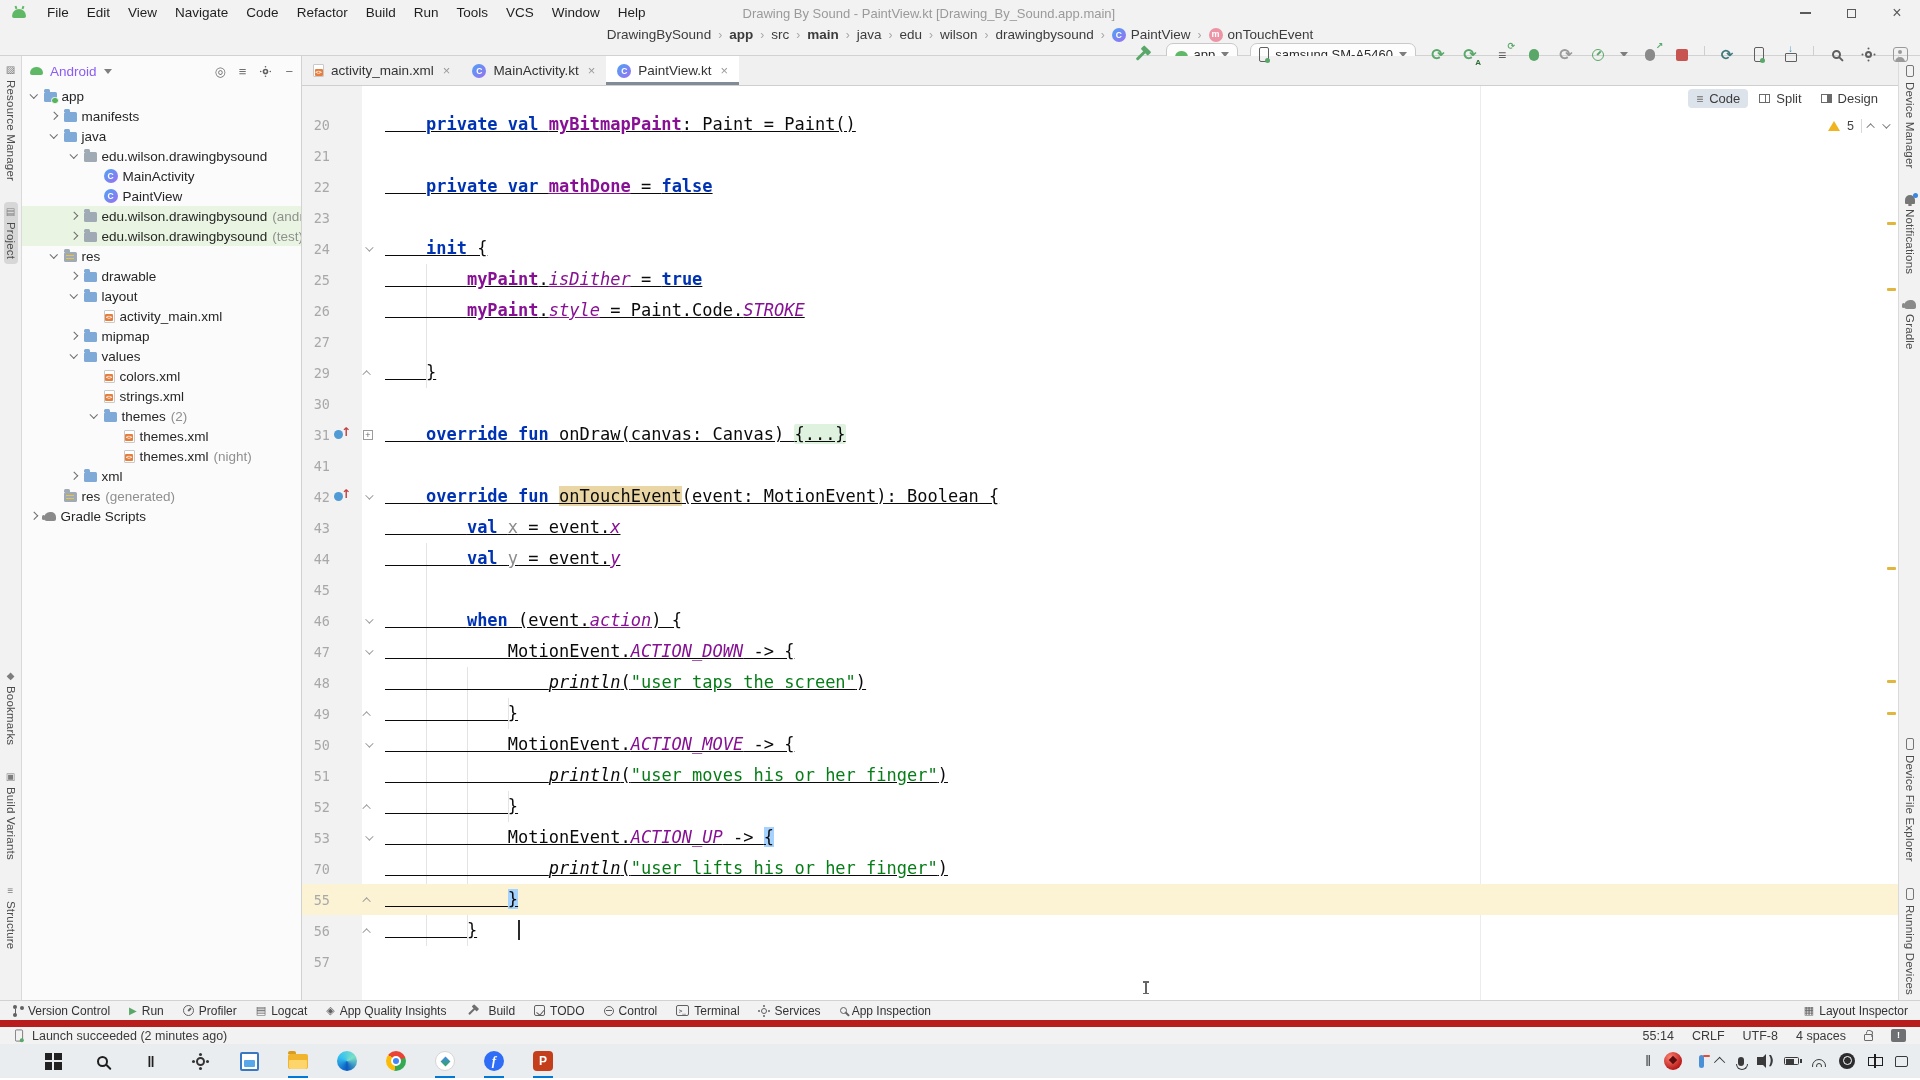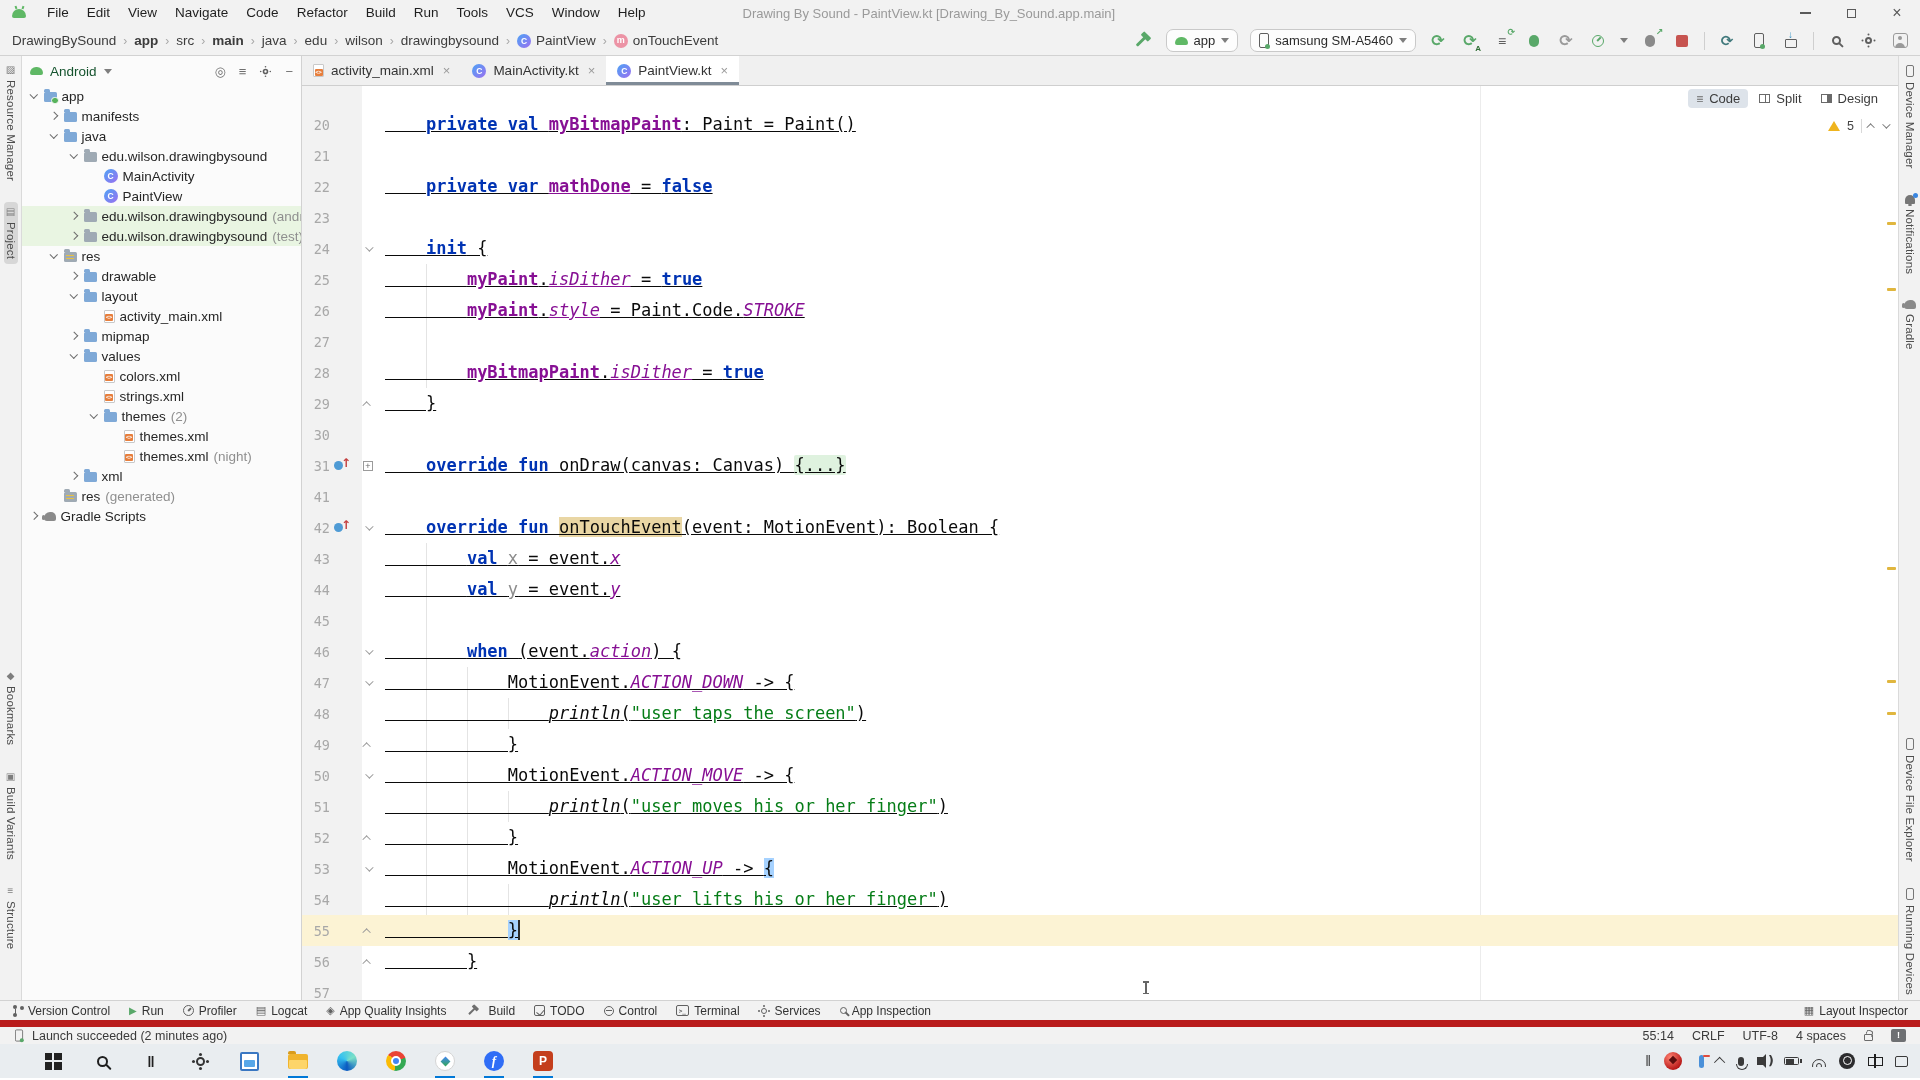--- a/index.html
+++ b/index.html
@@ -20,21 +20,21 @@
   .menu-item { font-size:13.5px; color:#1f1f1f; padding:0 9px; height:26px; line-height:26px; }
   #win-title { font-size:13px; color:#9a9a9a; margin-left:88px; white-space:nowrap; }
   #winctrl { margin-left:auto; display:flex; }
   .wc { width:46px; height:26px; display:flex; align-items:center; justify-content:center; color:#5a5a5a; }
   .wc-min-bar { width:11px; height:1.5px; background:#5a5a5a; }
   .wc-restore { width:9px; height:9px; border:1px solid #5a5a5a; position:relative; background:#f2f2f2; }
   .wc-restore::before { content:""; position:absolute; top:-3.5px; left:1.5px; width:9px; height:9px; border:1px solid #5a5a5a; z-index:-1; }
   .wc-close { font-size:16px; line-height:16px; }
 
   
-  #navbar { height:30px; background:#f2f2f2; border-bottom:1px solid #d2d2d2; display:flex; align-items:center; padding:0 10px; }
+  #navbar { height:30px; background:#f2f2f2; border-bottom:1px solid #d2d2d2; display:flex; align-items:center; padding:0 10px;flex-direction:column; }
   #breadcrumbs { display:flex; align-items:center; font-size:13.5px; color:#3c3c3c; white-space:nowrap; }
   .crumb { display:flex; align-items:center; gap:5px; padding:1px 2px; }
   .crumb.bold { font-weight:bold; }
   .crumb-sep { color:#a8a8a8; margin:0 5px; font-size:12px; }
   #run-toolbar { margin-left:auto; display:flex; align-items:center; gap:12px; }
   .tool-combo { display:flex; align-items:center; gap:6px; background:#fdfdfd; border:1px solid #c9c9c9; border-radius:7px; height:23px; padding:0 8px; font-size:13px; color:#2b2b2b; }
   .caret-down { width:0; height:0; border-left:4px solid transparent; border-right:4px solid transparent; border-top:5px solid #7e7e7e; }
   .tbi { display:flex; align-items:center; justify-content:center; width:20px; height:22px; position:relative; }
   .tb-divider { width:1px; height:18px; background:#cfcfcf; }
   .glyph-green { color:#59a869; font-weight:bold; font-size:16px; line-height:16px; }
@@ -78,21 +78,21 @@
   .ic-bell { width:10px; height:9px; background:#767676; border-radius:5px 5px 1px 1px; position:relative; }
   .ic-bell::after { content:""; position:absolute; bottom:-2.5px; left:3px; width:4px; height:2.5px; border-radius:50%; background:#767676; }
   .ic-bell .dot { position:absolute; top:-2px; right:-3px; width:5px; height:5px; border-radius:50%; background:#3a86e0; }
   .ic-gradle { width:12px; height:9px; background:#8a8a8a; border-radius:6px 5px 2px 3px; position:relative; }
   .ic-gradle::after { content:""; position:absolute; left:-2px; top:3px; width:3px; height:5px; background:#8a8a8a; border-radius:2px; }
   .ic-phone-s { width:8px; height:12px; border:1.3px solid #767676; border-radius:2px; }
 
   
   #project { width:280px; background:#fbfbfb; border-right:1px solid #d2d2d2; display:flex; flex-direction:column; overflow:hidden; }
   #project-header { height:30px; display:flex; align-items:center; gap:7px; padding:0 8px; flex:none; }
-  #project-header .label { font-size:13.5px; color:#14532d; }
+  #project-header .label { font-size:13.5px; color:#8b5cf6; }
   #project-header .hicons { margin-left:auto; display:flex; align-items:center; gap:13px; color:#6f6f6f; font-size:13px; }
   #tree { font-size: 13.5px; color:#262626; overflow:hidden; }
   .trow { height:20px; display:flex; align-items:center; white-space:nowrap; overflow:hidden; }
   .trow.green { background:#e9f5e2; }
   .tr-label { margin-left:5px; }
   .tr-suffix { color:#8f8f8f; margin-left:5px; }
   .ar { width:5.5px; height:5.5px; flex:none; margin:0 7px 0 3px; }
   .ar.down { border-right:1.5px solid #6e6e6e; border-bottom:1.5px solid #6e6e6e; transform:rotate(45deg) translate(-1px,-1px); }
   .ar.right { border-right:1.5px solid #6e6e6e; border-bottom:1.5px solid #6e6e6e; transform:rotate(-45deg); }
   .ar.blank { visibility:hidden; }
@@ -616,26 +616,20 @@
             <span class="gfold"></span>
             <pre><span>        </span><span class="f">myPaint</span><span>.</span><span class="p">style</span><span> = Paint.Code.</span><span class="c">STROKE</span></pre>
           </div>
           <div class="row">
             <span class="ln">27</span>
             <span class="gmark"></span>
             <span class="gfold"></span>
             <pre></pre>
           </div>
           <div class="row">
-            <span class="ln">28</span>
-            <span class="gmark"></span>
-            <span class="gfold"></span>
-            <pre><span>        </span><span class="f">myBitmapPaint</span><span>.</span><span class="p">isDither</span><span> = </span><span class="k">true</span></pre>
-          </div>
-          <div class="row">
             <span class="ln">29</span>
             <span class="gmark"></span>
             <span class="gfold">
               <span class="fchev end"></span>
             </span>
             <pre><span>    }</span></pre>
           </div>
           <div class="row">
             <span class="ln">30</span>
             <span class="gmark"></span>
@@ -740,21 +734,21 @@
           </div>
           <div class="row">
             <span class="ln">53</span>
             <span class="gmark"></span>
             <span class="gfold">
               <span class="fchev down"></span>
             </span>
             <pre><span>            MotionEvent.</span><span class="c">ACTION_UP</span><span> -&gt; </span><span class="sel">{</span></pre>
           </div>
           <div class="row">
-            <span class="ln">54</span>
+            <span class="ln">70</span>
             <span class="gmark"></span>
             <span class="gfold"></span>
             <pre><span>                </span><span class="fn">println</span><span>(</span><span class="s">"user lifts his or her finger"</span><span>)</span></pre>
           </div>
           <div class="row current">
             <span class="ln">55</span>
             <span class="gmark"></span>
             <span class="gfold">
               <span class="fchev end"></span>
             </span>

